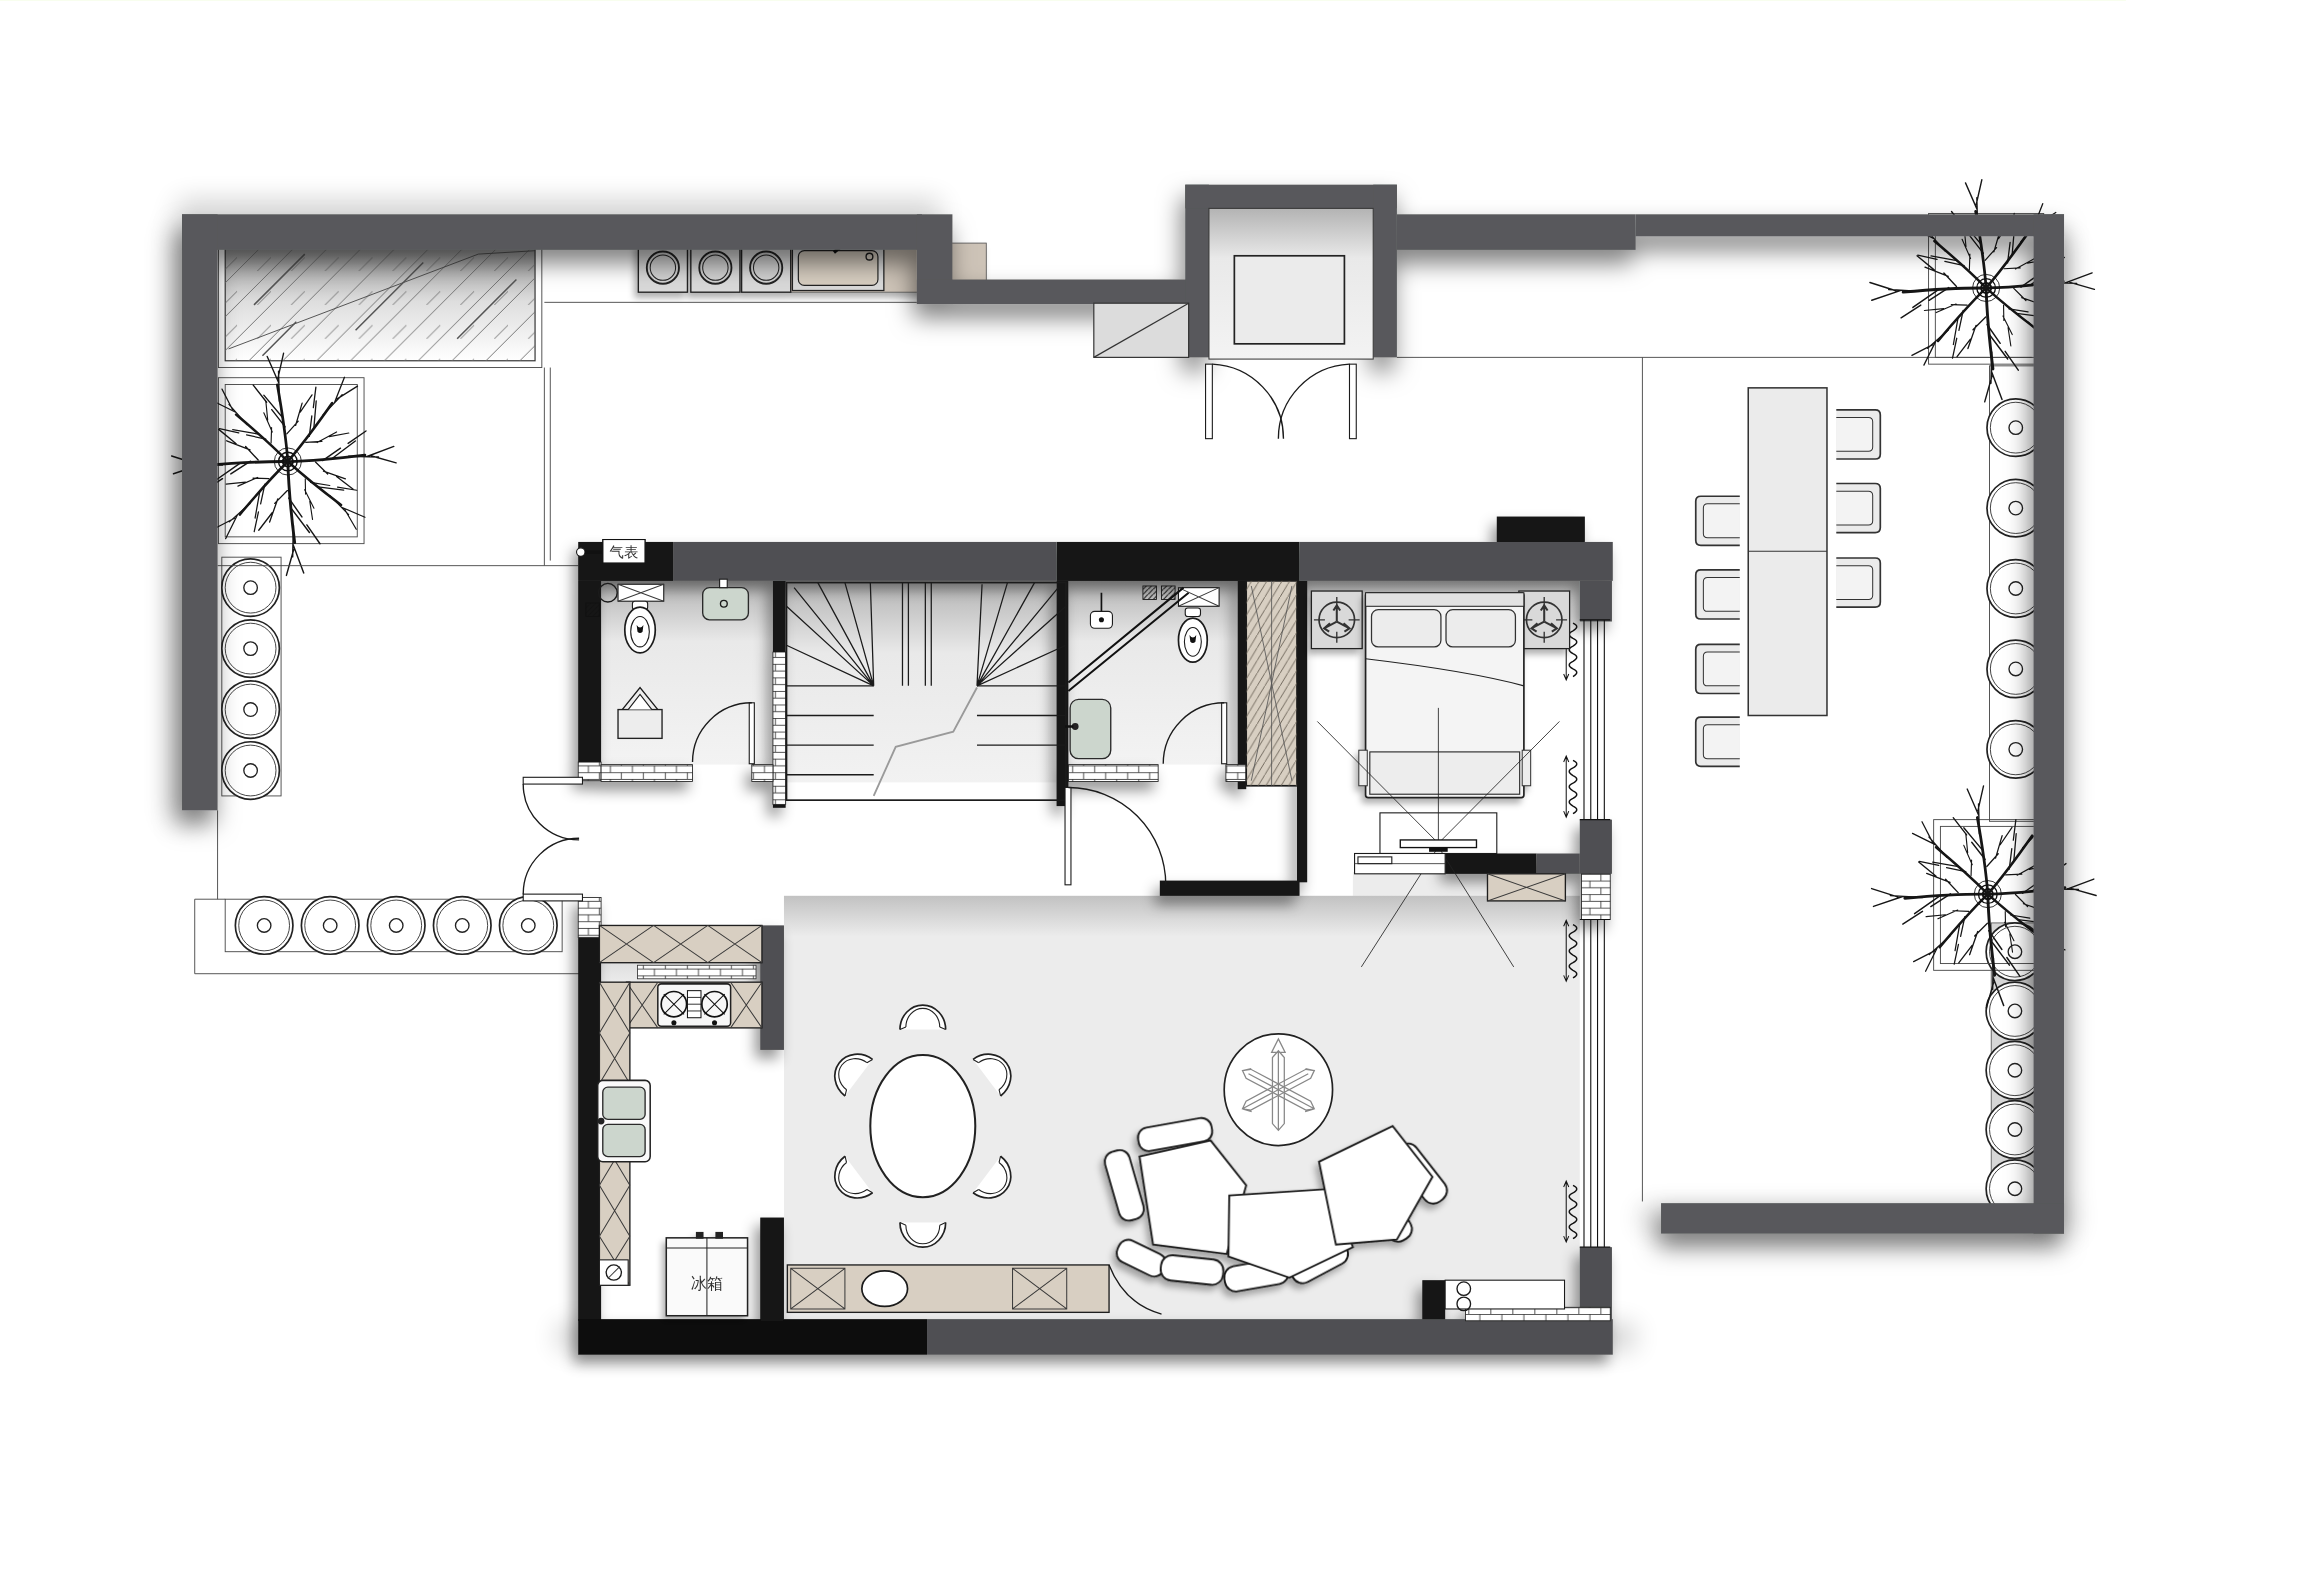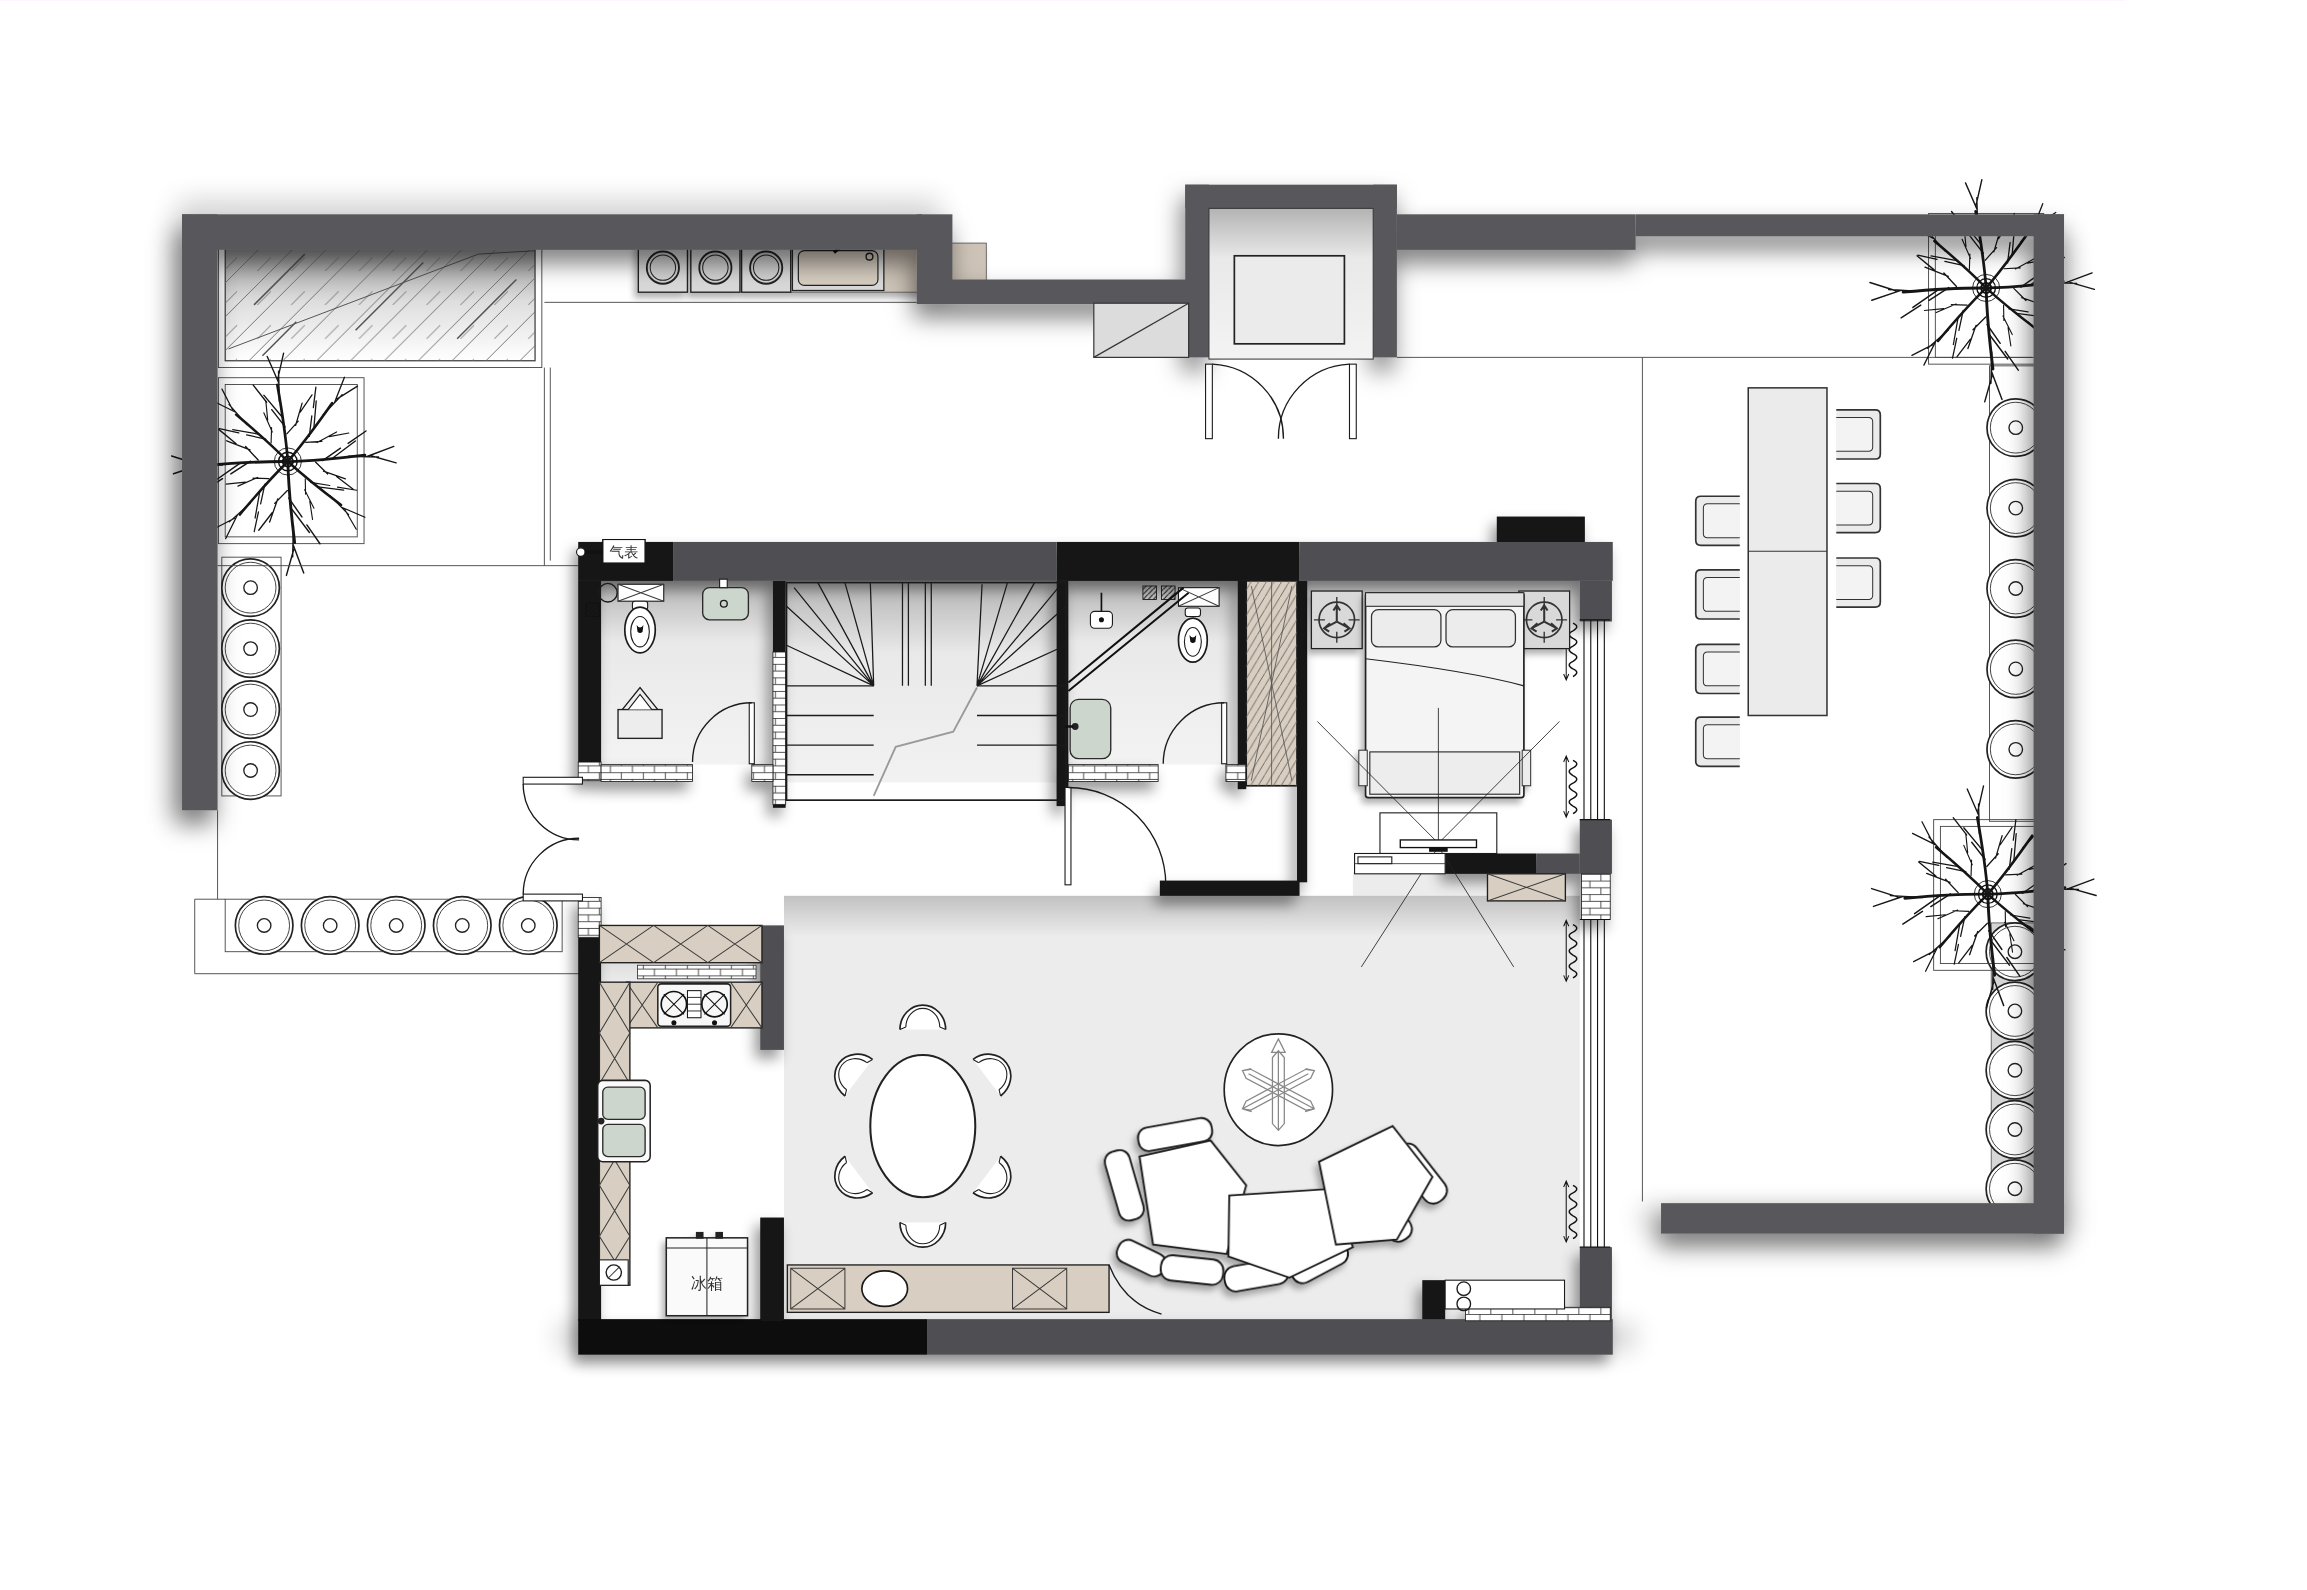--- a/index.html
+++ b/index.html
@@ -1,16 +1,16 @@
 <!DOCTYPE html>
 <html style="font-size:13.5px"><head>
 <meta charset="utf-8">
 <style>
   html,body{margin:0;padding:0;background:#ffffff;}
-  .canvas{position:relative;width:2126px;height:1591px;background:#f0abfc;overflow:hidden;
+  .canvas{position:relative;width:2126px;height:1591px;background:#bef264;overflow:hidden;
           font-family:"Liberation Sans","DejaVu Sans",sans-serif;}
   svg{display:block}
   text{font-family:"DejaVu Sans","Liberation Sans",sans-serif;}
   .ln{stroke:#1b1b1b;stroke-width:1.6;fill:none}
   .th{stroke:#4a4a4a;stroke-width:1.1;fill: none}
   .fx{fill:#ffffff;stroke:#1b1b1b;stroke-width:2}
   .fx1{fill:#ffffff;stroke:#1b1b1b;stroke-width:1.3}
   .bx{fill:#d8cfc2;stroke:#1f1f1f;stroke-width:1.6}
   .xl{stroke:#3a3a3a;stroke-width:1.2;fill:none}
   .grn{fill:#ccd6cd;stroke:#2a2a2a;stroke-width:1.6}

